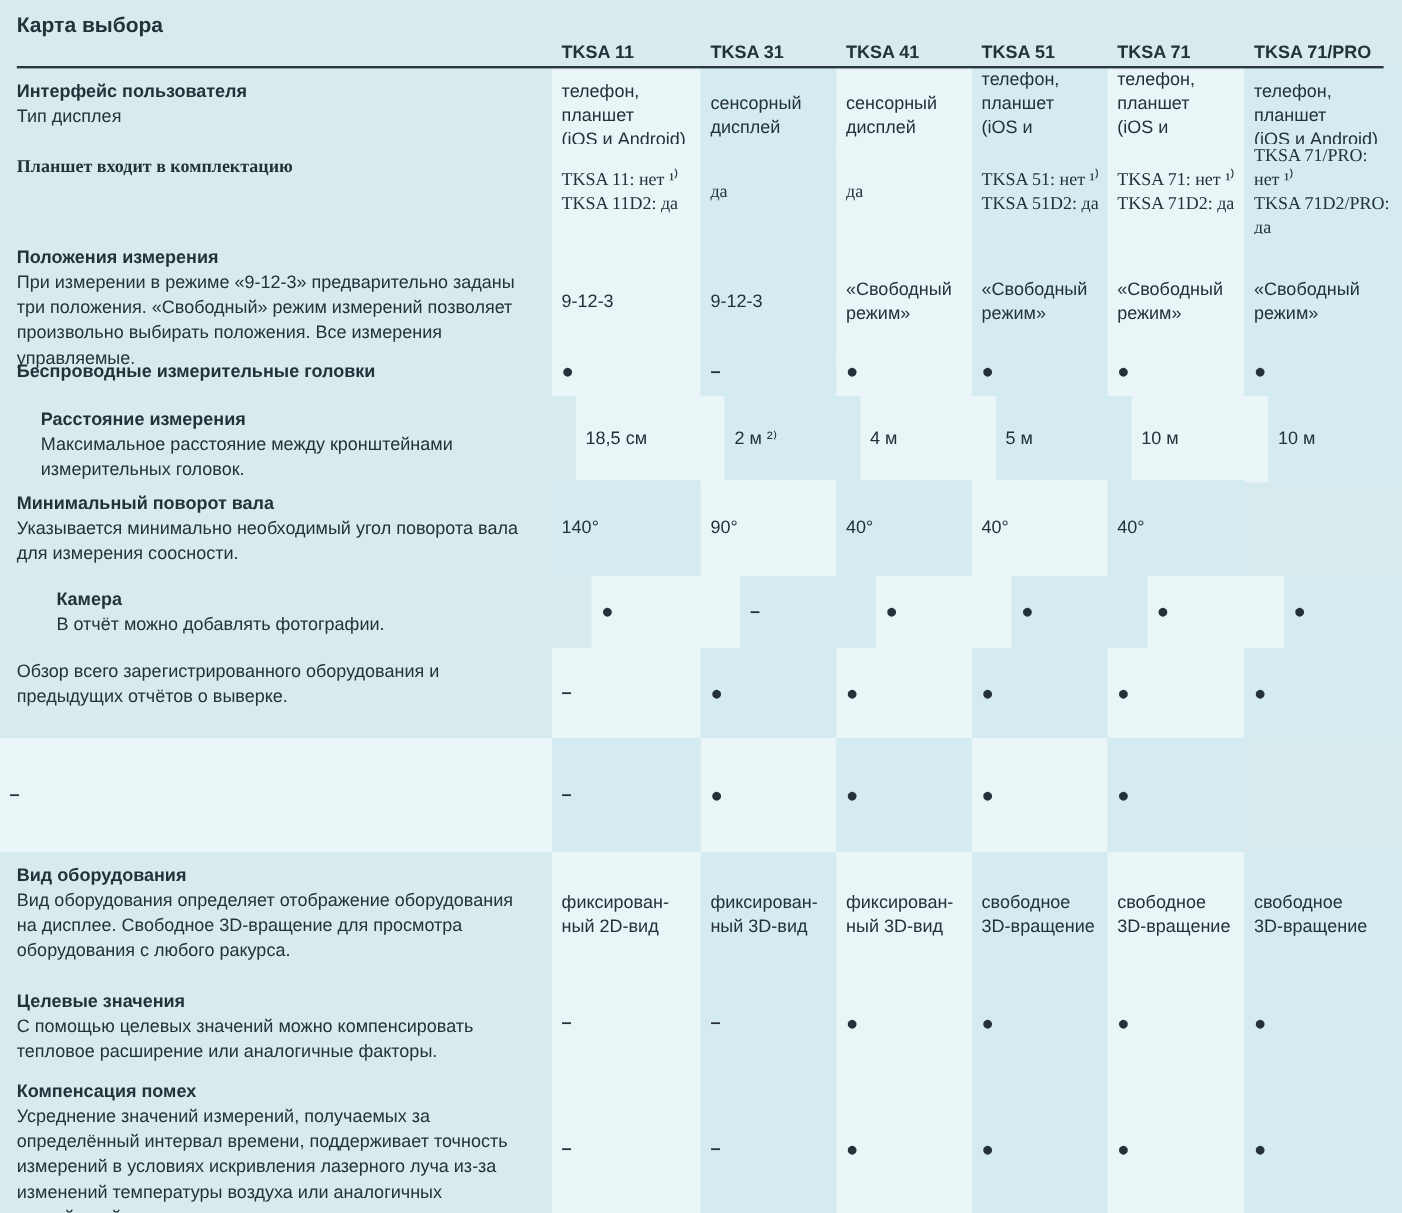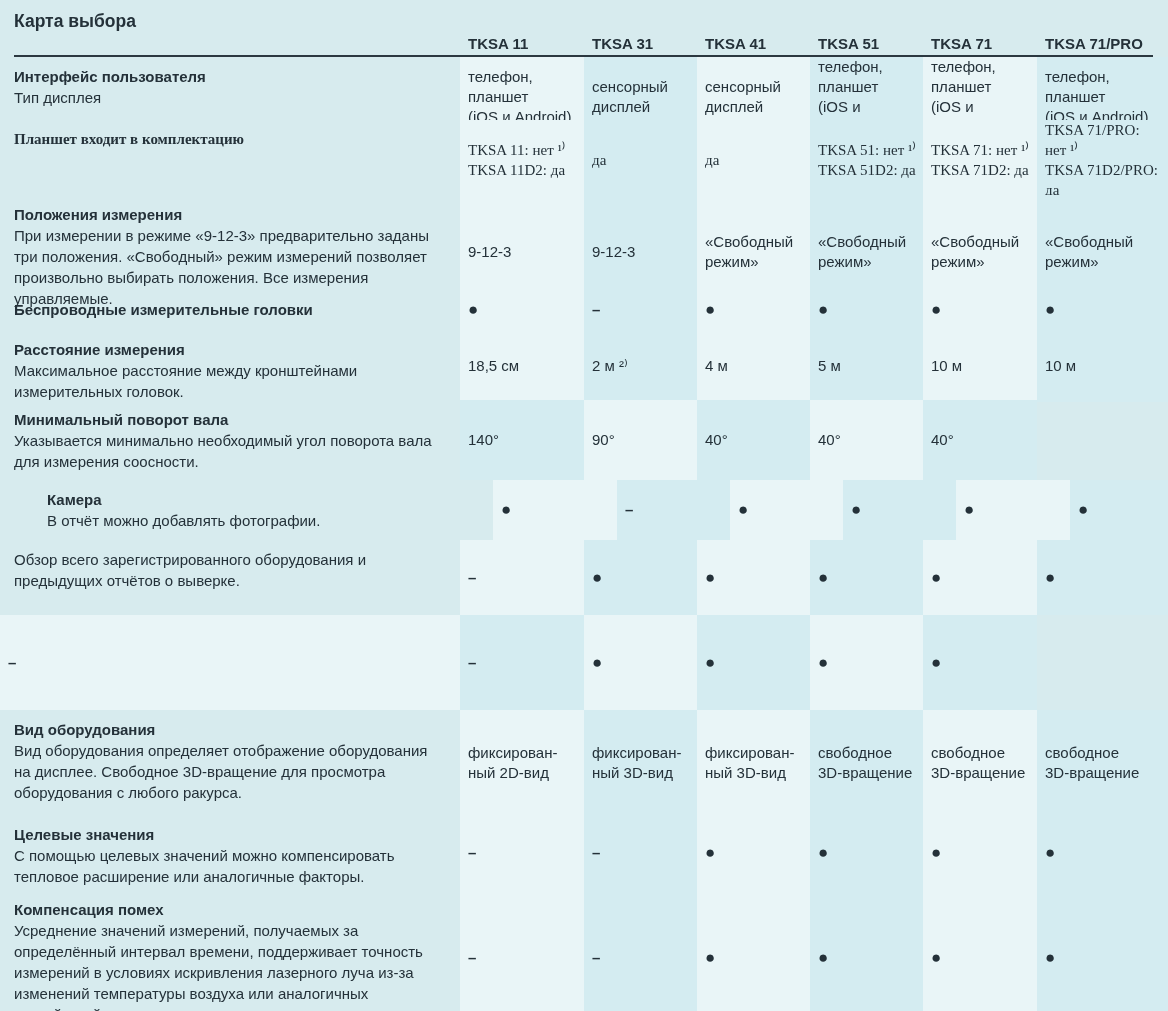--- a/index.html
+++ b/index.html
@@ -123,21 +123,21 @@
         <div class="row-label">
           <div class="row-title">Беспроводные измерительные головки</div>
         </div>
         <div class="cell shade-light"><div class="cell-text dot">●</div></div>
         <div class="cell shade-dark"><div class="cell-text dash">–</div></div>
         <div class="cell shade-light"><div class="cell-text dot">●</div></div>
         <div class="cell shade-dark"><div class="cell-text dot">●</div></div>
         <div class="cell shade-light"><div class="cell-text dot">●</div></div>
         <div class="cell shade-dark"><div class="cell-text dot">●</div></div>
       </div>
-      <div class="grid row" style="height: 70px;">
+      <div class="grid row" style="height: 70px; padding-left: 20px;">
         <div class="row-label">
           <div class="row-title">Расстояние измерения</div>
           <div class="row-desc">Максимальное расстояние между кронштейнами измерительных головок.</div>
         </div>
         <div class="cell shade-light"><div class="cell-text">18,5 см</div></div>
         <div class="cell shade-dark"><div class="cell-text">2 м ²⁾</div></div>
         <div class="cell shade-light"><div class="cell-text">4 м</div></div>
         <div class="cell shade-dark"><div class="cell-text">5 м</div></div>
         <div class="cell shade-light"><div class="cell-text">10 м</div></div>
         <div class="cell shade-dark"><div class="cell-text">10 м</div></div>

